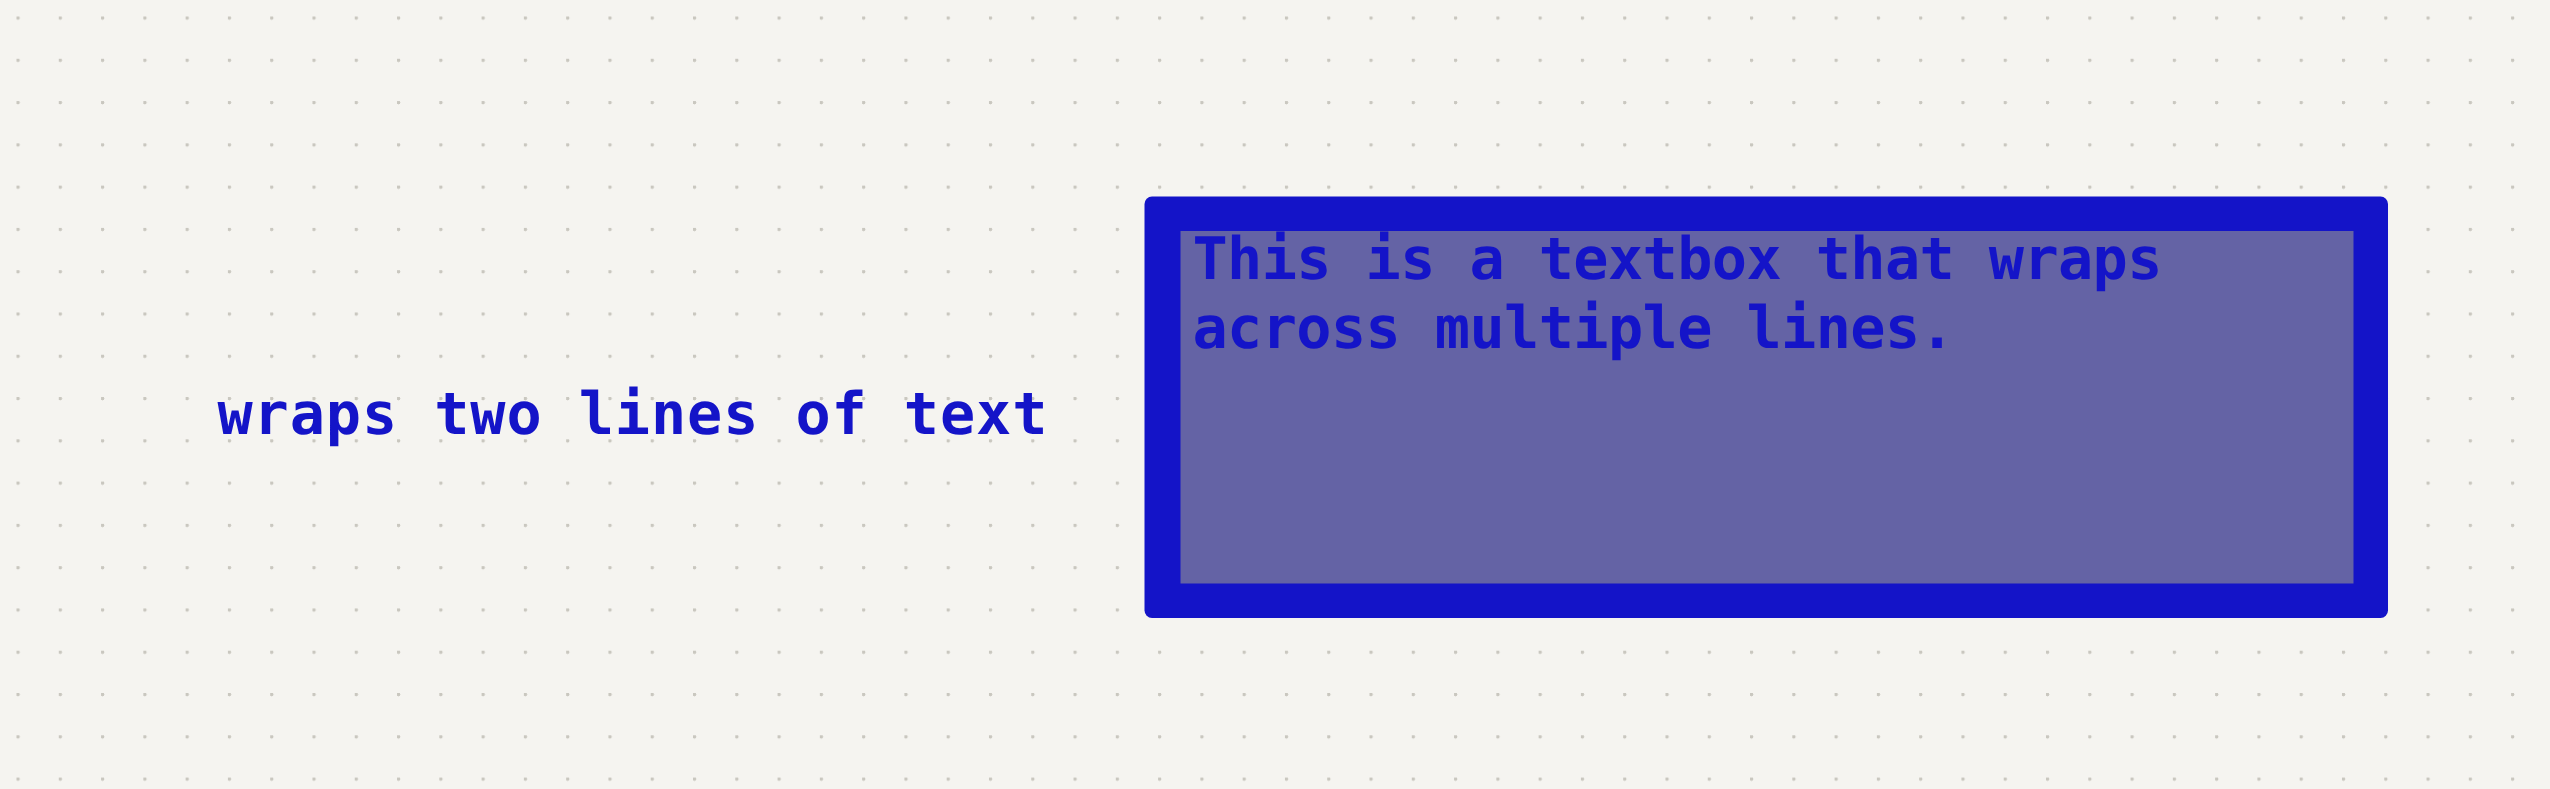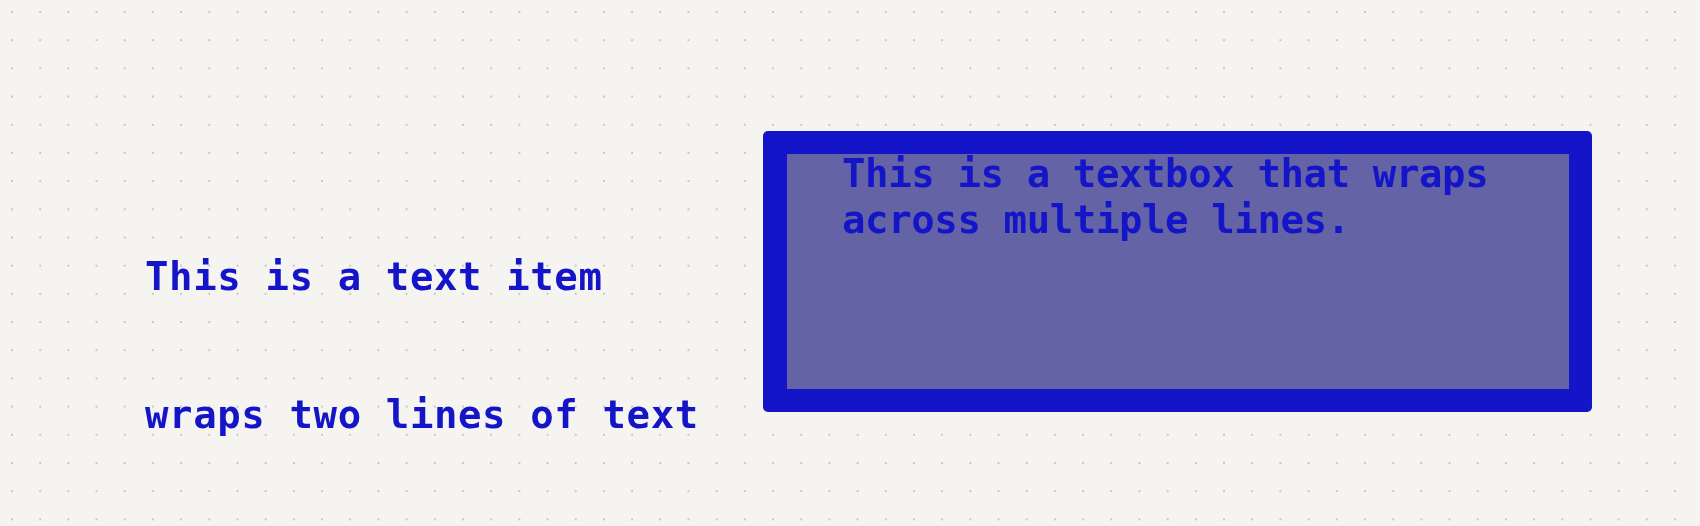--- a/index.html
+++ b/index.html
@@ -68,31 +68,29 @@
     left: 8px;
     top: -3px;
     right: 2px;
     color: #1414c8;
     font-family: "DejaVu Sans Mono", monospace;
     font-size: 39px;
     font-weight: 700;
     line-height: 46px;
     letter-spacing: -0.4px;
     word-wrap: break-word;
-    margin-left: 47px;
     -webkit-font-smoothing: none;
   }
 </style>
 </head>
 <body>
 
 <div id="canvas">
 
   <div id="text-item">
-    <span class="line">This is a text item</span>
     <span class="line">wraps two lines of text</span>
   </div>
 
   <div id="textbox">
     <div id="textbox-fill">
       <div id="textbox-text">This is a textbox that wraps across multiple lines.</div>
     </div>
   </div>
 
 </div>

